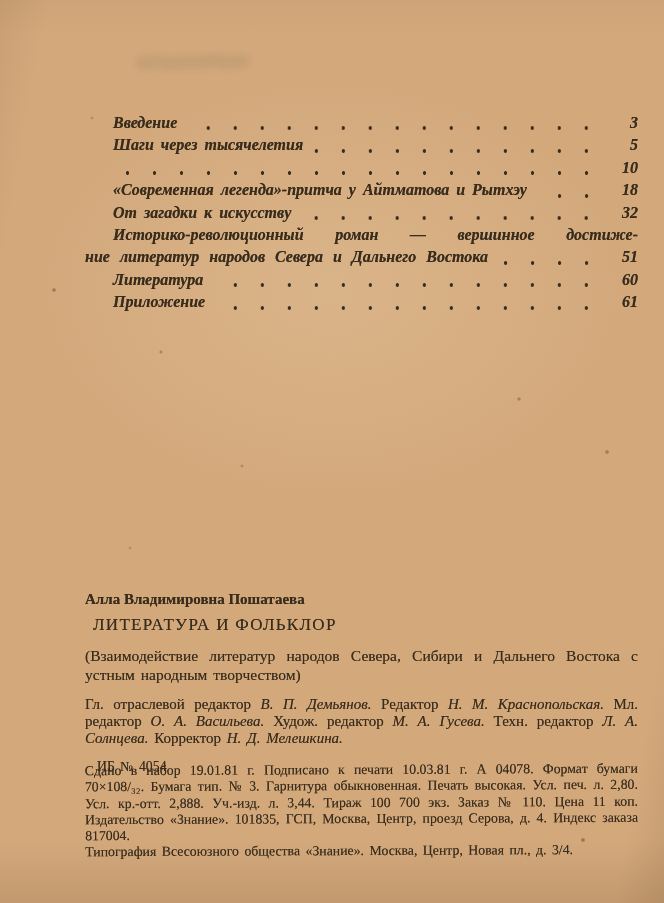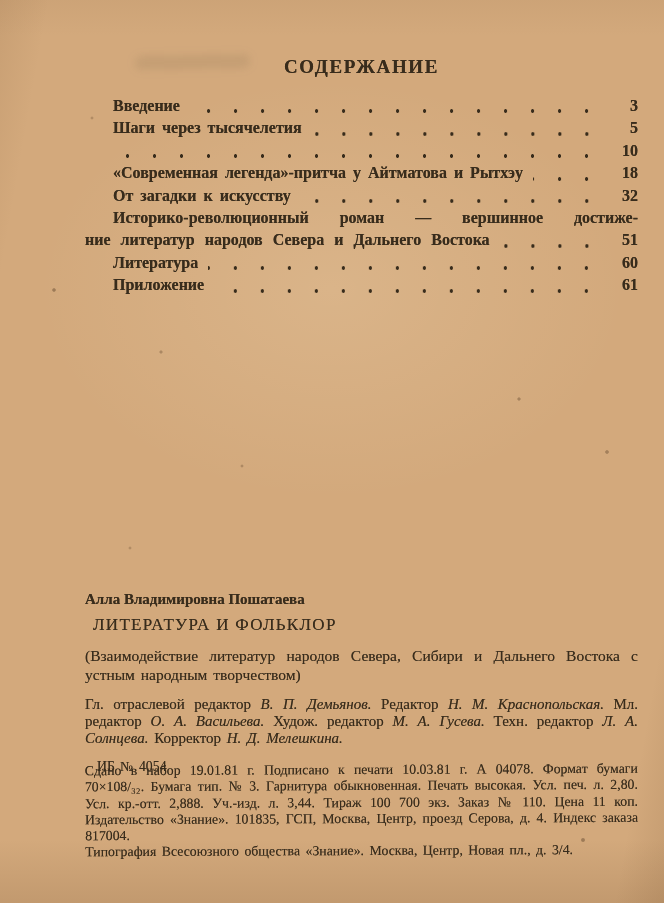--- a/index.html
+++ b/index.html
@@ -25,21 +25,21 @@
   .smudge{
     position:absolute;left:135px;top:55px;width:115px;height:14px;
     background:rgba(100,85,60,.13);filter:blur(4px);border-radius:6px;
     transform:rotate(-1deg);
   }
   .toc-title{
     position:absolute;top:56px;left:85px;width:553px;margin:0;
     text-align:center;font-size:19px;font-weight:700;letter-spacing:1.6px;
     text-shadow:0 0 .6px rgba(46,36,23,.75);
   }
-  .toc{position:absolute;top:97px;left:85px;width:553px;}
+  .toc{position:absolute;top:114px;left:85px;width:553px;font-style:italic;}
   .toc-row{
     display:flex;align-items:baseline;height:22.4px;padding-left:28px;
     font-size:16px;font-weight:700;word-spacing:3px;
     text-shadow:0 0 .6px rgba(46,36,23,.7);
   }
   .toc-row .t{white-space:nowrap;}
   .toc-row .leader{
     flex:1 1 auto;align-self:flex-end;height:8px;margin:0 2px 4px 10px;
     background-image:radial-gradient(circle at 50% 50%, var(--ink,#382c1c) 1.55px, transparent 2px);
     background-size:27px 8px;background-repeat:repeat-x;background-position:right center;
@@ -64,21 +64,20 @@
   }
   .cp{margin:0;text-align:justify;word-spacing:2px;}
   .cp.printer{text-align:left;}
 </style>
 </head>
 <body>
 
 <div class="page">
   <div class="smudge"></div>
 
-  <h1 class="toc-title">СОДЕРЖАНИЕ</h1>
 
   <div class="toc">
     <div class="toc-row">
       <span class="t">Введение</span>
       <span class="leader"></span>
       <span class="pg">3</span>
     </div>
     <div class="toc-row">
       <span class="t">Шаги через тысячелетия</span>
       <span class="leader"></span>

